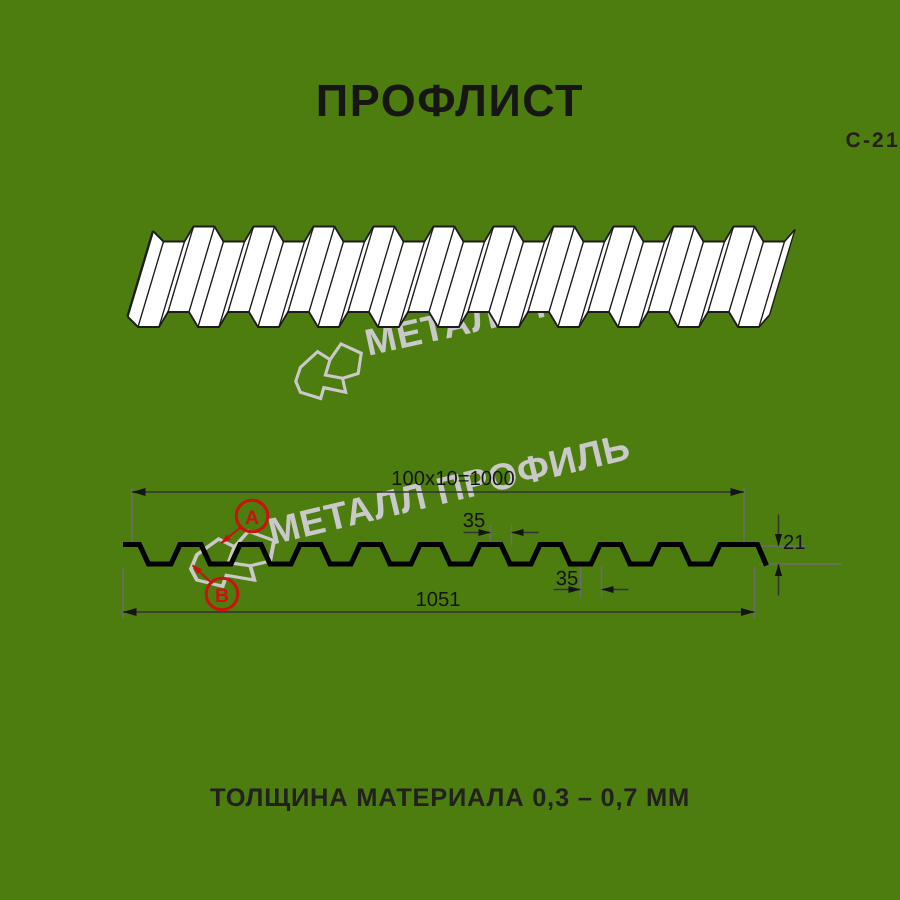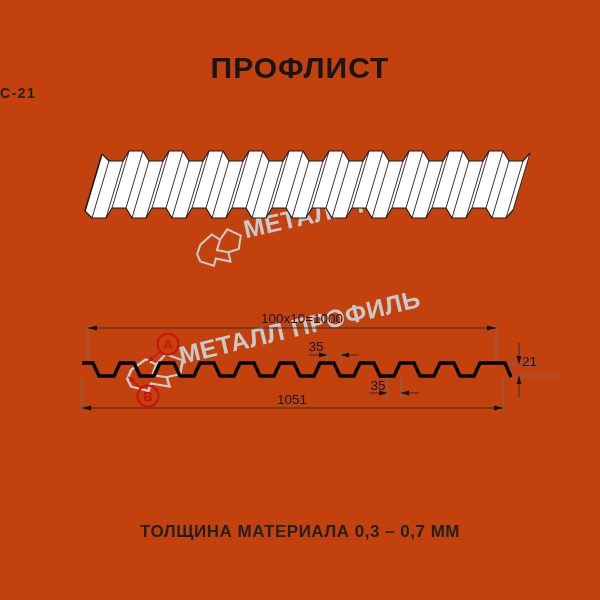--- a/index.html
+++ b/index.html
@@ -1,20 +1,20 @@
 <!DOCTYPE html>
 <html><head>
 <meta charset="utf-8">
 <style>
   html,body{margin:0;padding:0;background:#fff;}
-  .page{position:relative;width:600px;height:600px;background:#c2410c;overflow:hidden;
+  .page{position:relative;width:600px;height:600px;background:#4d7c0f;overflow:hidden;
         font-family:"Liberation Sans",sans-serif;}
   .title{position:absolute;left:0;right:0;top:51px;text-align:center;
          font-size:30px;font-weight:800;letter-spacing:1px;color:#181614;}
-  .subtitle{position:absolute;left:0;right:0;top:85px;text-align:left;
+  .subtitle{position:absolute;left:0;right:0;top:85px;text-align:right;
          font-size:14px;font-weight:600;letter-spacing:1.5px;color:#24201d;}
   .caption{position:absolute;left:0;right:0;top:522px;text-align:center;
          font-size:17px;font-weight:600;letter-spacing:.5px;color:#232120;}
   .wm{position:absolute;left:0;top:0;width:600px;height:600px;z-index:1;pointer-events:none;}
   .wm-text{position:absolute;display:inline-block;white-space:nowrap;
          font-size:25px;font-weight:700;letter-spacing:.5px;color:#c9c9c9;
          transform-origin:0 100%;}
   .wm-text.t1{left:247px;top:215px;transform:rotate(-12.5deg);}
   .wm-text.t2{left:183px;top:341px;transform:rotate(-13.5deg);}
   .wm-logo{position:absolute;}

